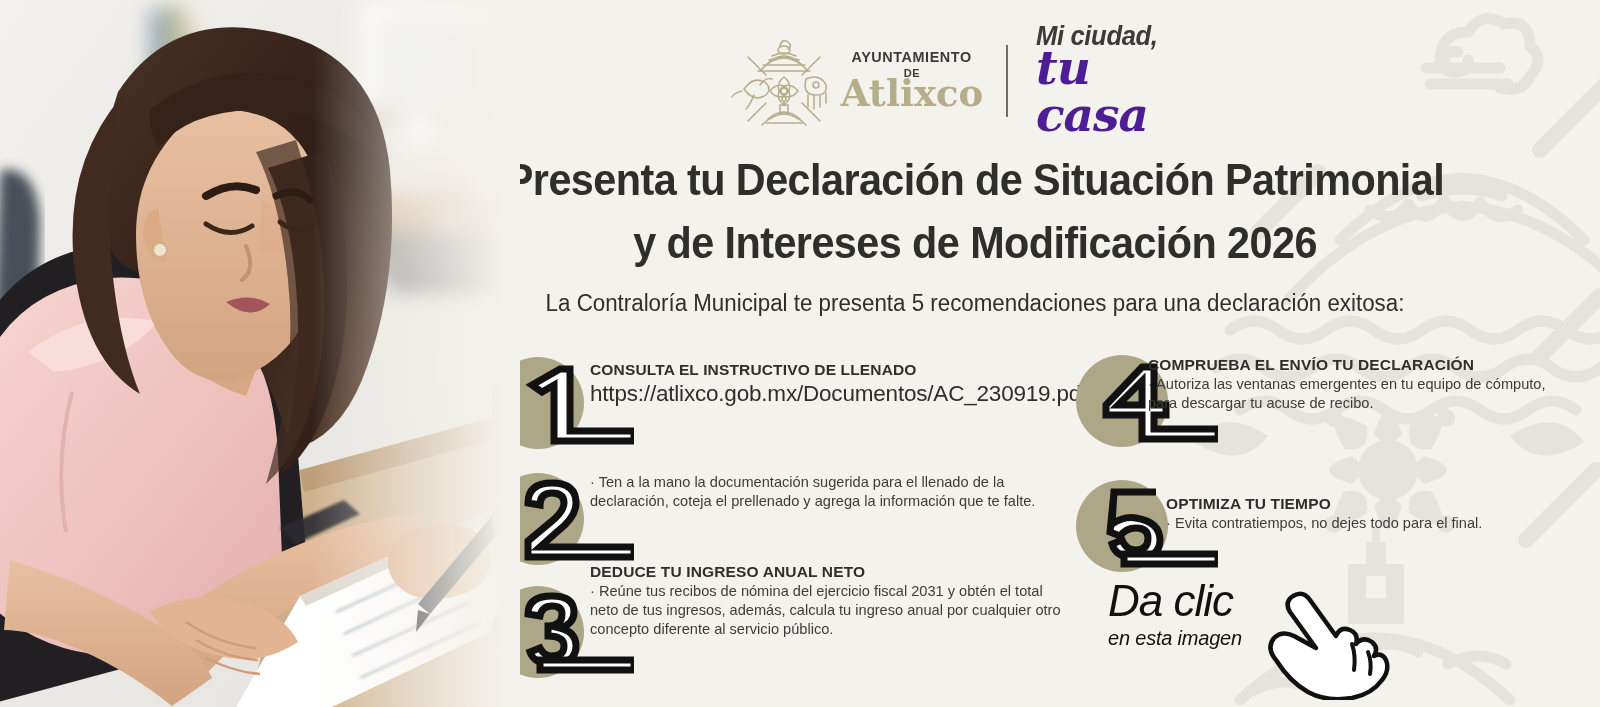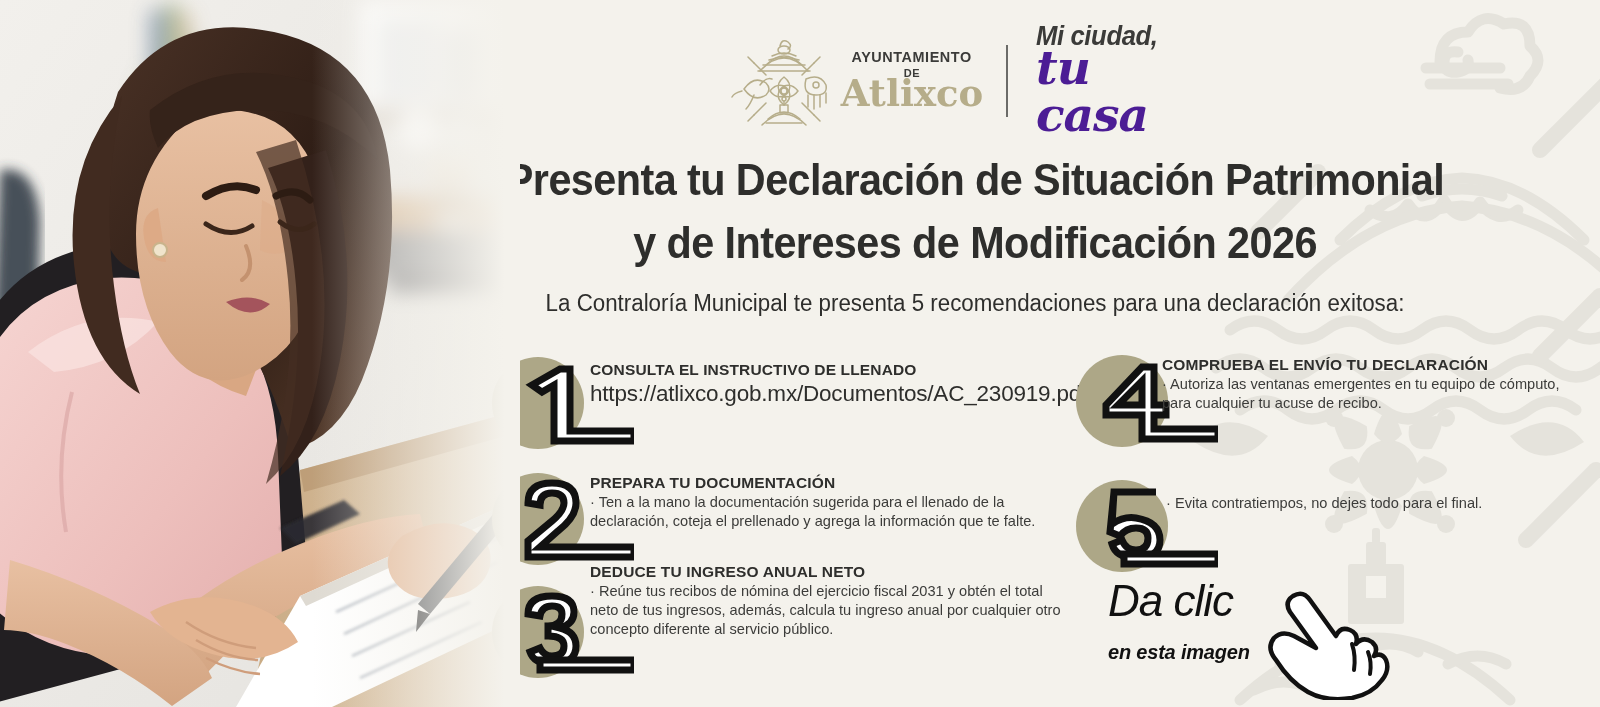--- a/index.html
+++ b/index.html
@@ -126,22 +126,22 @@
     letter-spacing:-0.2px;
   }
 
   
   .daclic { position:absolute; left:1108px; top:580px; }
   .daclic-1 {
     font-size:44px; font-weight:normal; font-style:italic;
     color:#111; line-height:0.96; letter-spacing:-1px;
   }
   .daclic-2 {
-    font-size:20px; font-weight:bold; font-style:italic;
-    color:#111; line-height:1.1; margin-top:19px;
+    font-size:20px; font-weight:normal; font-style:italic;
+    color:#111; line-height:1.1; margin-top:5px;
     letter-spacing:-0.2px;
   }
   .hand-icon {
     position:absolute; left:152px; top:10px;
     width:130px; height:110px;
   }
 </style>
 </head>
 <body>
 
@@ -431,21 +431,20 @@
 
   <div class="step" style="left:492px; top:473px; width:580px;">
     <div class="step-badge"></div>
     <svg class="step-num" viewBox="0 0 120 104" xmlns="http://www.w3.org/2000/svg">
       <g fill="#ffffff" stroke="#111111" stroke-width="7" stroke-linejoin="miter">
         <path d="M14 24 Q14 4 38 4 Q62 4 62 24 Q62 38 44 52 L26 68 L120 68 L120 78 L14 78 L14 62 L38 42
                  Q50 32 50 24 Q50 14 38 14 Q26 14 26 26 Z"></path>
       </g>
     </svg>
     <div class="step-text" style="left:98px; top:0px; width:480px;">
-      <div class="step-title">PREPARA TU DOCUMENTACIÓN</div>
       <div class="step-body">· Ten a la mano la documentación sugerida para el llenado de la declaración, coteja el prellenado y agrega la información que te falte.</div>
     </div>
   </div>
 
   <div class="step" style="left:492px; top:562px; width:580px;">
     <div class="step-badge" style="top:24px;"></div>
     <svg class="step-num" style="top:30px;" viewBox="0 0 120 104" xmlns="http://www.w3.org/2000/svg">
       <g fill="#ffffff" stroke="#111111" stroke-width="7" stroke-linejoin="miter">
         <path d="M14 22 Q14 4 38 4 Q60 4 60 20 Q60 32 46 36 Q62 40 62 54 Q62 72 38 72 Q20 72 16 60
                  L26 56 Q30 64 38 64 Q50 64 50 54 Q50 44 34 44 L34 34 Q48 34 48 22 Q48 14 38 14 Q28 14 26 24 Z"></path>
@@ -459,36 +458,37 @@
   </div>
 
   <div class="step" style="left:1076px; top:355px; width:510px;">
     <div class="step-badge"></div>
     <svg class="step-num" viewBox="0 0 120 104" xmlns="http://www.w3.org/2000/svg">
       <g fill="#ffffff" stroke="#111111" stroke-width="7" stroke-linejoin="miter">
         <path d="M44 6 L56 6 L56 44 L68 44 L68 54 L56 54 L56 68 L120 68 L120 78 L44 78 L44 54 L8 54 L8 44 Z
                  M44 20 L20 44 L44 44 Z"></path>
       </g>
     </svg>
-    <div class="step-text" style="left:86px; top:0px; width:420px;">
+    <div class="step-text" style="left:72px; top:0px; width:420px;">
       <div class="step-title">COMPRUEBA EL ENVÍO TU DECLARACIÓN</div>
-      <div class="step-body">· Autoriza las ventanas emergentes en tu equipo de cómputo, para cualquier tu acuse de recibo.</div>
+      <div class="step-body">· Autoriza las ventanas emergentes en tu equipo de cómputo, para descargar tu acuse de recibo.</div>
     </div>
   </div>
 
   <div class="step" style="left:1076px; top:480px; width:510px;">
     <div class="step-badge"></div>
     <svg class="step-num" viewBox="0 0 120 104" xmlns="http://www.w3.org/2000/svg">
       <g fill="#ffffff" stroke="#111111" stroke-width="7" stroke-linejoin="miter">
         <path d="M58 6 L16 6 L14 38 Q26 30 38 32 Q62 36 62 54 Q62 72 38 72 Q18 72 14 58 L24 54
                  Q28 64 38 64 Q50 64 50 52 Q50 42 38 42 Q28 42 22 50 L12 46 L16 6 Z"></path>
         <path d="M26 68 L120 68 L120 78 L26 78 Z"></path>
       </g>
     </svg>
     <div class="step-text" style="left:90px; top:14px; width:420px;">
+      <div class="step-title">OPTIMIZA TU TIEMPO</div>
       <div class="step-body">· Evita contratiempos, no dejes todo para el final.</div>
     </div>
   </div>
 
   <div class="daclic">
     <div class="daclic-1">Da clic</div>
     <div class="daclic-2">en esta imagen</div>
     <svg class="hand-icon" viewBox="0 0 130 110" xmlns="http://www.w3.org/2000/svg">
       <g fill="#ffffff" stroke="#111111" stroke-width="4.5" stroke-linejoin="round" stroke-linecap="round">
         <path d="M16 70 Q6 58 14 48 Q22 40 34 46 L56 58

